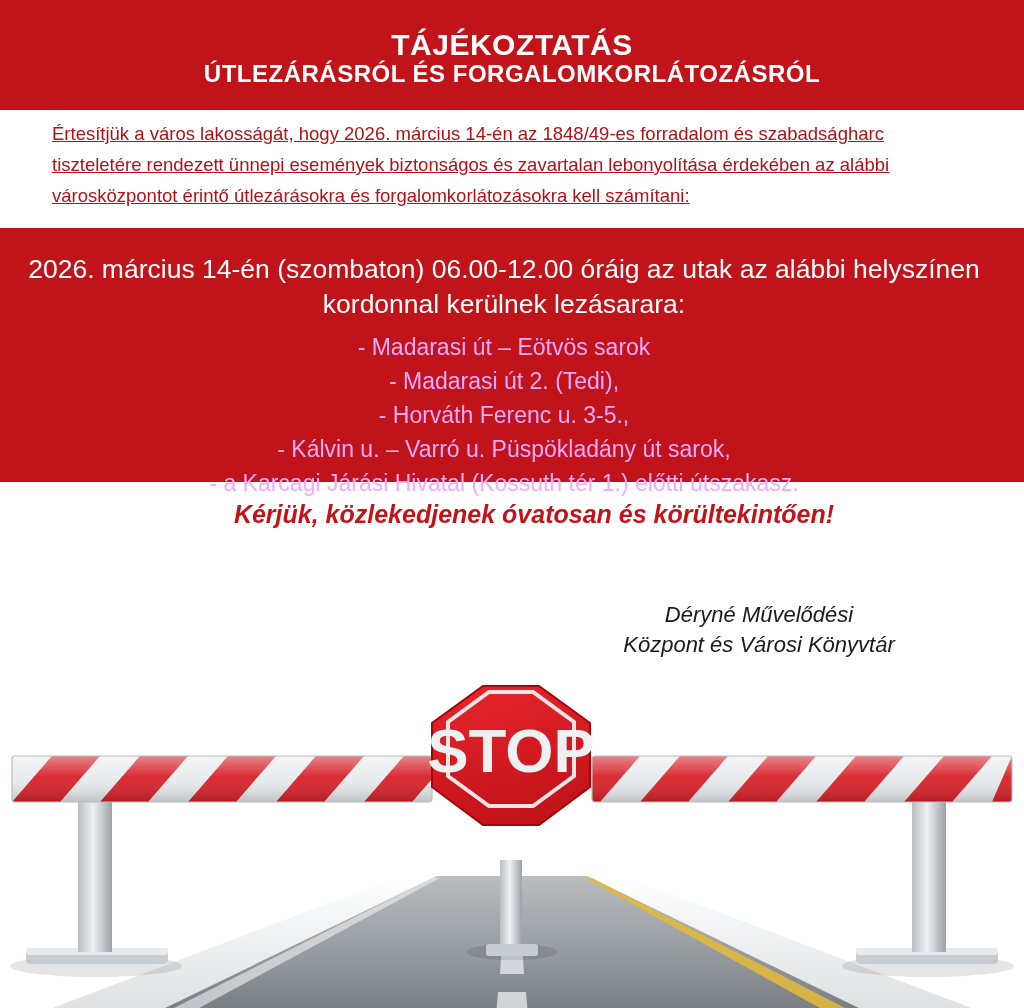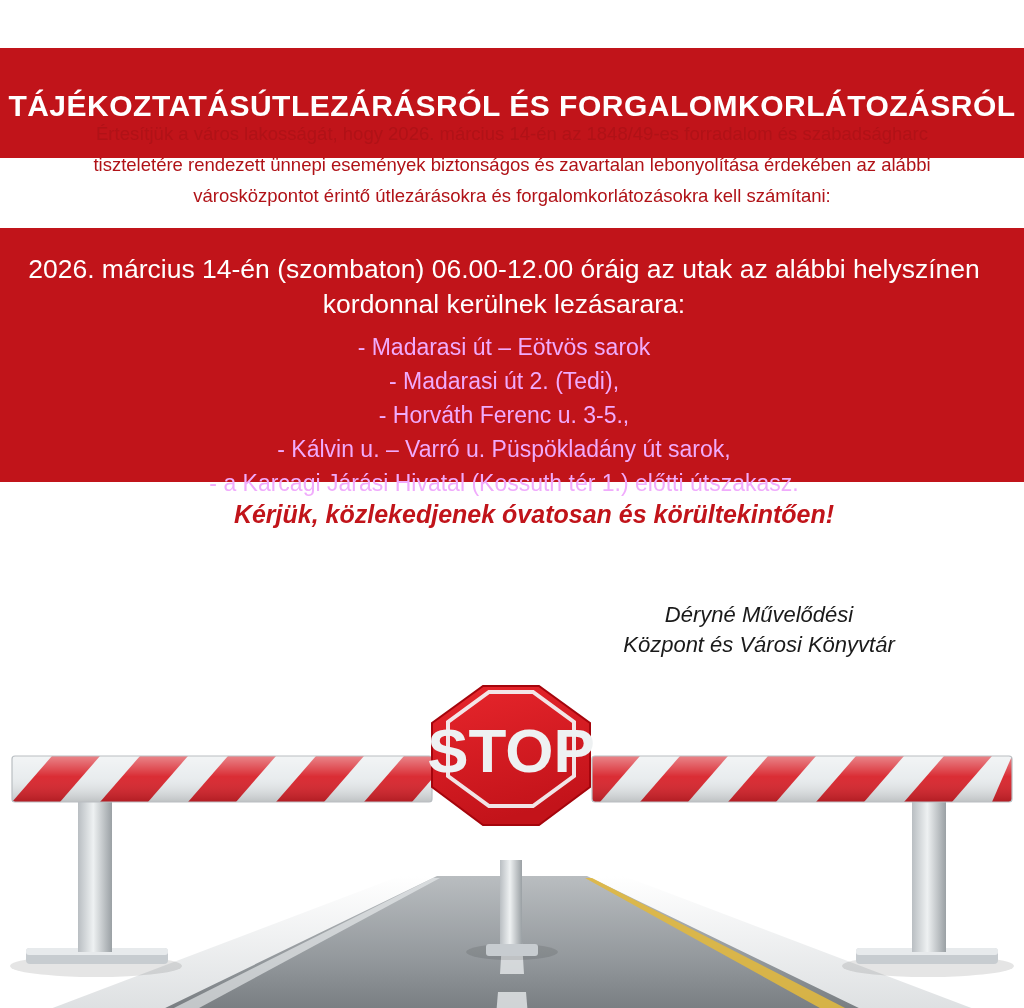--- a/index.html
+++ b/index.html
@@ -18,54 +18,53 @@
 
   
   .header-band {
     position: absolute;
     top: 0;
     left: 0;
     width: 1024px;
     height: 110px;
     background: #c1141a;
     display: flex;
-    flex-direction: row;
+    flex-direction: column;
     align-items: center;
     justify-content: center;
     box-sizing: border-box;
     padding-top: 6px;
-    margin-top: 48px;
   }
   .header-line1 {
     color: #ffffff;
     font-size: 30px;
     font-weight: bold;
     letter-spacing: 0.5px;
     line-height: 1.12;
     text-align: center;
   }
   .header-line2 {
     color: #ffffff;
-    font-size: 30px;
+    font-size: 24px;
     font-weight: bold;
     letter-spacing: 0.5px;
     line-height: 1.12;
     text-align: center;
   }
 
   
   .intro {
     position: absolute;
     top: 118px;
     left: 52px;
     width: 920px;
-    text-align: center;
     color: #b01217;
     font-size: 18.5px;
     line-height: 1.68;
+    text-decoration: underline;
   }
 
   
   .main-band {
     position: absolute;
     top: 228px;
     left: 0;
     width: 1024px;
     height: 254px;
     background: #c1141a;

